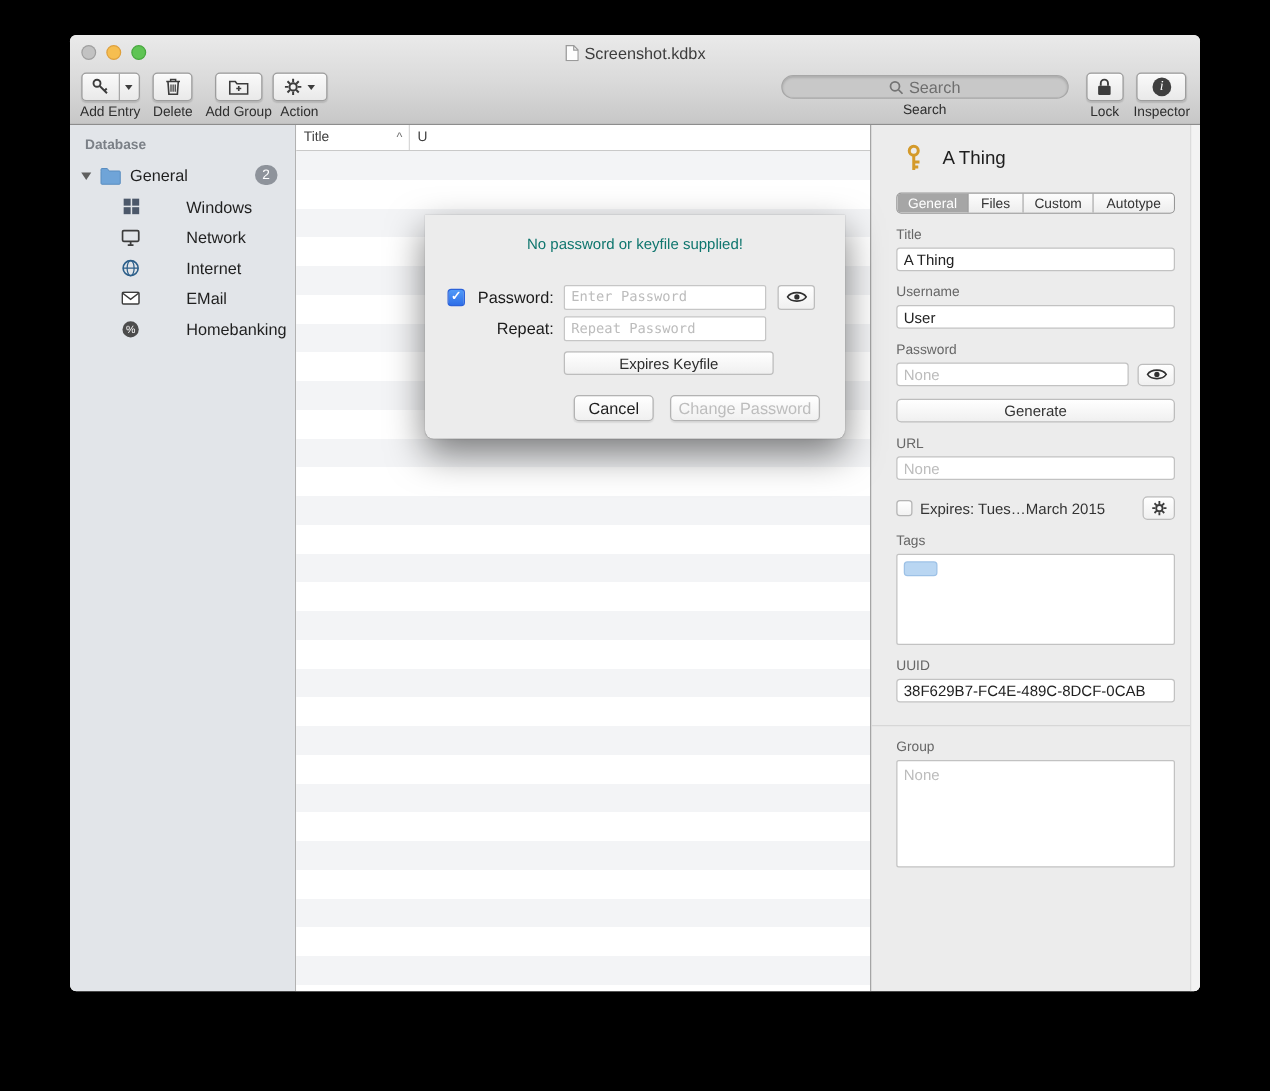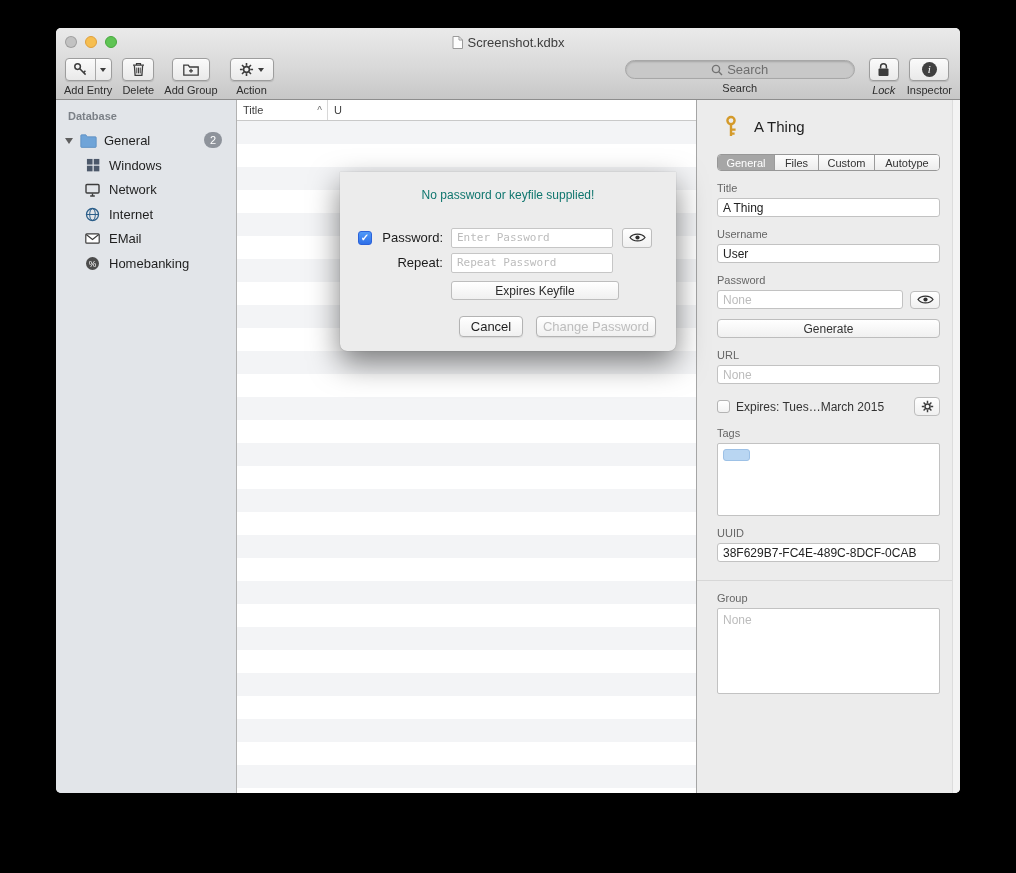--- a/index.html
+++ b/index.html
@@ -21,21 +21,21 @@
   }
   .titlebar { height:28px; position:relative; display:flex; align-items:center; justify-content:center; }
   .traffic { position:absolute; left:9px; top:8px; display:flex; gap:8px; }
   .light { width:12px; height:12px; border-radius:50%; border:1px solid rgba(0,0,0,.18); }
   .light.close { background:#c2c2c2; }
   .light.min   { background:#f6be50; border-color:#dfa03c; }
   .light.zoom  { background:#5fc454; border-color:#47a83e; }
   .title { font-size:13px; color:#3d3d3d; display:flex; align-items:center; gap:5px; }
   .toolbar { display:flex; align-items:flex-start; padding:2px 8px 0 8px; height:44px; }
   .titem { display:flex; flex-direction:column; align-items:center; }
-  .tgap10 { margin-left:10px; } .tgap12 { margin-left:12px; } .tgap14 { margin-left:14px;font-style:italic; } .tgap8 { margin-left:8px; }
+  .tgap10 { margin-left:10px; } .tgap12 { margin-left:0; } .tgap14 { margin-left:14px; } .tgap8 { margin-left:8px; }
   .tbtn {
     height:23px; display:flex; align-items:center; justify-content:center;
     background:linear-gradient(#fafafa,#e9e9e9); border:1px solid #9d9d9d; border-radius:4px;
     box-shadow:inset 0 1px 0 rgba(255,255,255,.6), 0 1px 1px rgba(0,0,0,.12);
   }
   .tlabel { font-size:11px; color:#2e2e2e; margin-top:3px; white-space:nowrap; }
   .seg-main { width:30px; height:100%; display:flex; align-items:center; justify-content:center; border-right:1px solid #a8a8a8; }
   .seg-arrow { width:15px; height:100%; display:flex; align-items:center; justify-content:center; }
   .chev-down { width:0; height:0; border-left:3.5px solid transparent; border-right:3.5px solid transparent; border-top:4.5px solid #3c3c3c; }
   .btn-delete { width:32px; } .btn-group { width:38px; }
@@ -54,21 +54,21 @@
   }
   
   .content { display:flex; height:693px; position:relative; }
   
   .sidebar { width:181px; background:#e2e5e9; border-right:1px solid #b2b2b2; padding-top:6px; }
   .side-header { font-size:11px; font-weight:bold; color:#7b8087; padding:4px 0 6px 12px; }
   .side-group { display:flex; align-items:center; height:25px; padding-left:9px; position:relative; font-size:13px; color:#1f1f1f; }
   .disclosure { width:0; height:0; border-left:4.5px solid transparent; border-right:4.5px solid transparent; border-top:6px solid #5f5f5f; margin-right:7px; }
   .side-group .icon { margin-right:7px; display:flex; }
   .badge { position:absolute; right:14px; top:4px; background:#8e939b; color:#fff; font-size:11px; line-height:16px; border-radius:9px; padding:0 6px; min-width:16px; text-align:center; }
-  .side-item { display:flex; align-items:center; height:24.5px; padding-left:28px; font-size:13px; color:#1f1f1f; }
+  .side-item { display:flex; align-items:center; height:24.5px; padding-left:40px; font-size:13px; color:#1f1f1f;gap:28px; }
   .side-item .icon { width:17px; margin-right:8px; display:flex; justify-content:center; }
   
   .list { flex:1; background:#fff; position:relative; }
   .list-header { height:21px; border-bottom:1px solid #c9c9c9; display:flex; font-size:11px; color:#3f3f3f; background:#fff; }
   .col-title { width:91px; border-right:1px solid #d8d8d8; display:flex; align-items:center; justify-content:space-between; padding:0 5px 0 6px; }
   .col-user { flex:1; display:flex; align-items:center; padding-left:6px; }
   .sort-ind { color:#6d6d6d; font-size:10px; }
   .list-body {
     position:absolute; left:0; right:0; top:21px; bottom:0;
     background:repeating-linear-gradient(to bottom, #f3f4f6 0px, #f3f4f6 23px, #ffffff 23px, #ffffff 46px);

